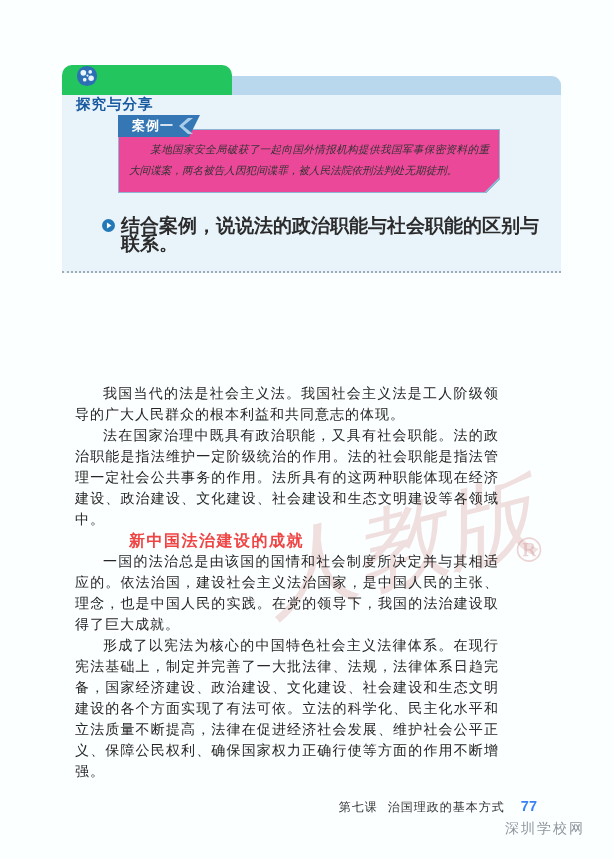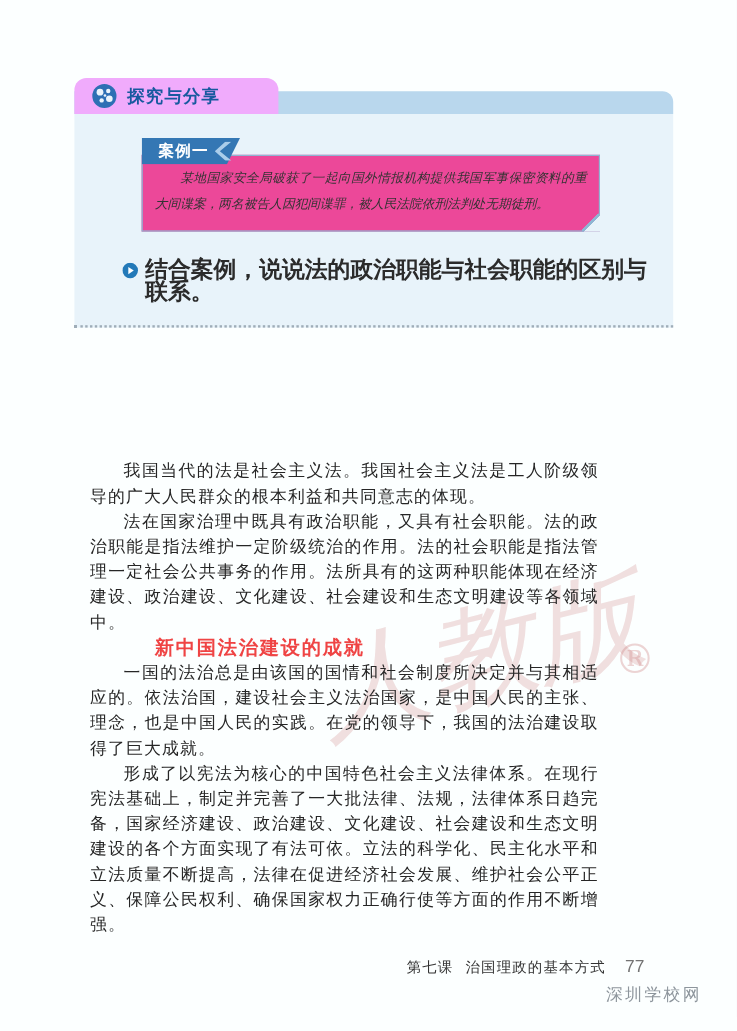--- a/index.html
+++ b/index.html
@@ -7,22 +7,22 @@
     position:relative; width:614px; height:859px; margin:0 auto;
     background:#fcffff; overflow:hidden;
     font-family:"Liberation Serif", serif;
   }
 
   
   .panel { position:absolute; left:62px; top:65px; width:499px; z-index:2; }
   .panel-header { position:relative; height:30px; }
   .tab-head {
     position:absolute; left:0; top:0; width:170px; height:30px;
-    background:#f0abfc; border-radius:10px 10px 0 0;
-    display:flex; align-items:center; gap:8px; padding-left:14px; box-sizing:border-box; z-index:2;
+    background:#22c55e; border-radius:10px 10px 0 0;
+    display:flex; align-items:flex-start; gap:8px; padding-left:14px; box-sizing:border-box; z-index:2;flex-direction:column;
   }
   .tab-bar {
     position:absolute; left:0; top:11px; right:0; height:19px;
     background:#b9d7ed; border-radius:0 9px 0 0;
   }
   .panel-title {
     color:#17599f; font-family:"Liberation Sans",sans-serif;
     font-weight:bold; font-size:14.5px; letter-spacing:1px;
   }
   .panel-body {
@@ -79,22 +79,22 @@
     font-weight:bold; font-size:16px; letter-spacing:1.5px; text-indent:0;
   }
 
   
   .footer {
     position:absolute; top:798px; left:75px; width:462px; z-index:1;
     text-align:right; font-size:12px; color:#333; letter-spacing:1px;
   }
   .footer .lesson-title { margin-left:10px; }
   .footer .pageno {
-    font-family:"Liberation Sans",sans-serif; font-weight:normal;
-    font-size:14.5px; margin-left:16px; color:#737373; letter-spacing:0;
+    font-family:"Liberation Sans",sans-serif; font-weight:bold;
+    font-size:14.5px; margin-left:16px; color:#3b82f6; letter-spacing:0;
   }
 
   
   .stamp {
     position:absolute; left:262px; top:500px; z-index:0; pointer-events:none;
     transform:rotate(-14deg); font-style:italic; font-family:"DejaVu Serif",serif;
     font-size:92px; line-height:1; color:rgba(206,130,130,0.26); white-space:nowrap;
   }
   .stamp-reg {
     position:absolute; left:512px; top:530px; z-index:0; pointer-events:none;

